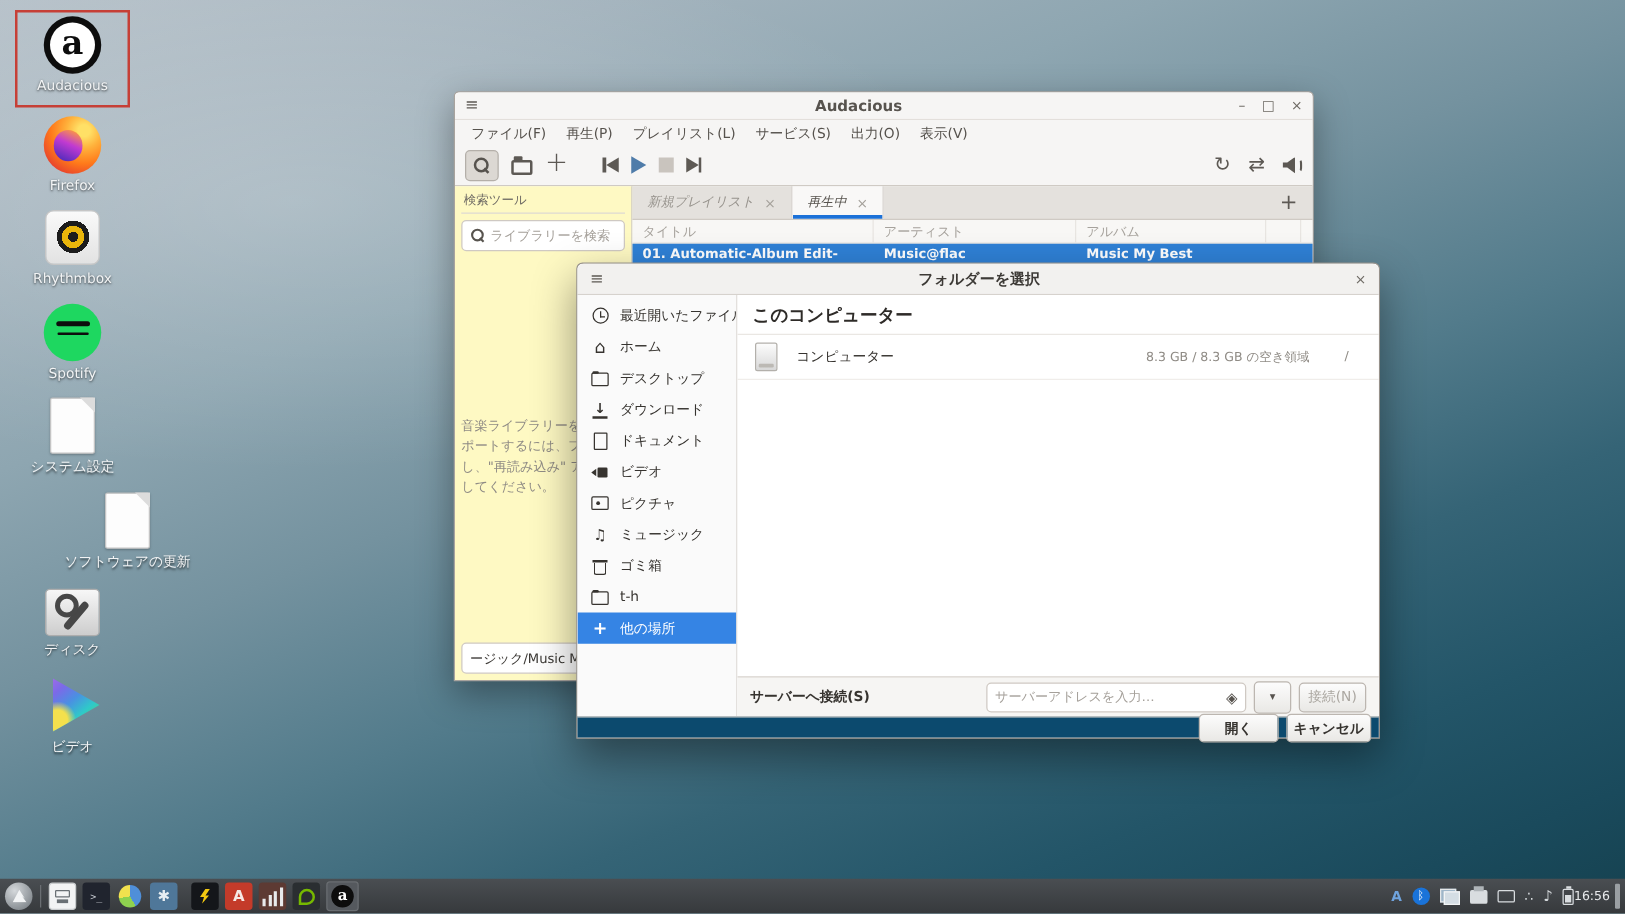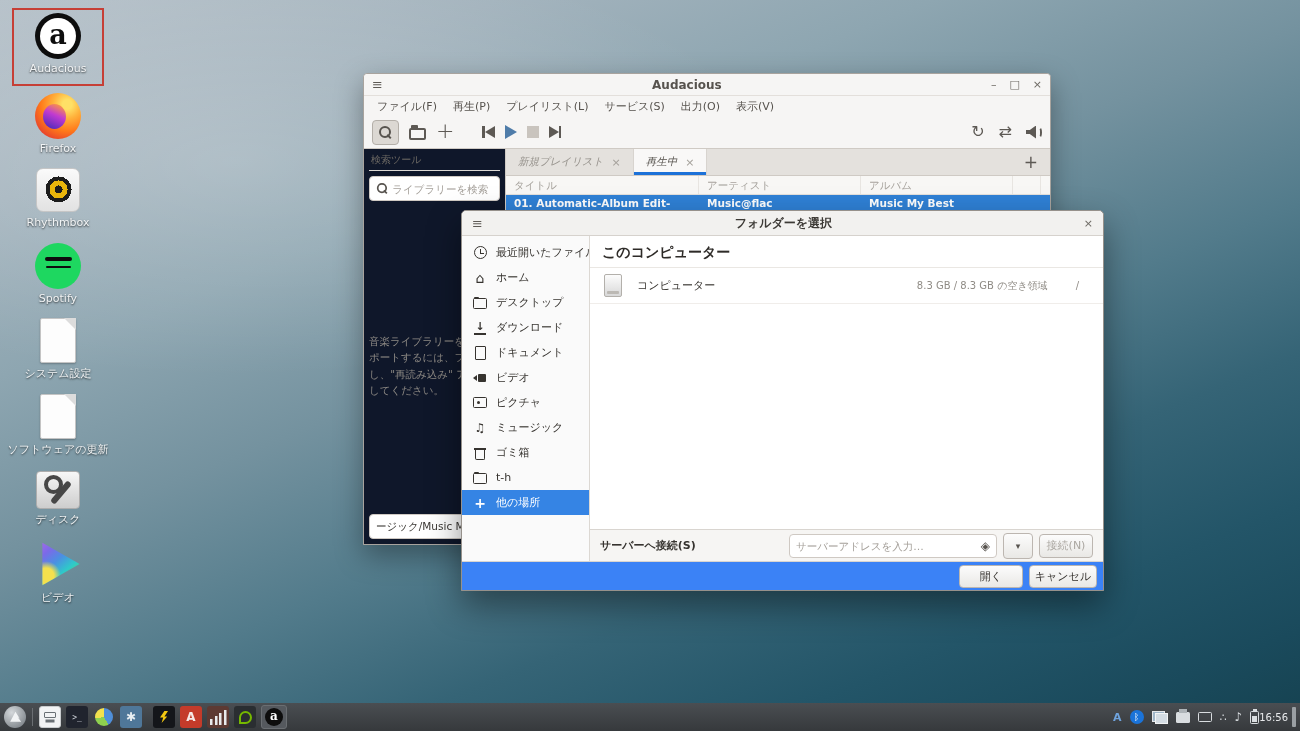--- a/index.html
+++ b/index.html
@@ -63,21 +63,21 @@
   .t-bar { width:2.5px; height:12px; background:#5d5954; }
   .t-play { border-left-color:#4f7ca9 !important; border-left-width:12px !important; border-top-width:7px !important; border-bottom-width:7px !important; }
   .t-stop { width:12px; height:12px; background:#c9c4be; }
   .t-right { margin-left:auto; display:flex; gap:14px; align-items:center; }
   .t-glyph { font-size:16px; color:#5d5954; line-height:1; }
   .t-vol { display:flex; align-items:center; }
   .spk { width:10px; height:13px; background:#5d5954; clip-path:polygon(0 34%,38% 34%,100% 0,100% 100%,38% 66%,0 66%); }
   .waves { width:5px; height:11px; border:2px solid transparent; border-right-color:#5d5954; border-radius:50%; margin-left:1px; }
 
   .aud-body { flex:1; display:flex; min-height:0; }
-  .aud-left { width:142px; flex:none; background:#0f172a; border-right:1px solid #cfcac4; display:flex; flex-direction:column; padding:3px 5px 5px; }
+  .aud-left { width:142px; flex:none; background:#fef9c3; border-right:1px solid #cfcac4; display:flex; flex-direction:column; padding:3px 5px 5px; }
   .sp-header { font-size:10px; color:#6e6a64; margin:1px 0 3px 2px; }
   .sp-frame { flex:1; border-top:1px solid #ddd9d4; display:flex; flex-direction:column; padding-top:5px; }
   .inp-wrap { position:relative; display:flex; align-items:center; background:#fff; border:1px solid #cfc9c3; border-radius:4px; height:25px; padding:0 6px; gap:5px; }
   .inp-wrap input { border:none; outline:none; width:100%; font-size:10.5px; font-family:inherit; color:#3a3733; background:transparent; }
   .inp-wrap input::placeholder { color:#a5a09a; }
   .sp-msg { margin-top:132px; font-size:10.5px; line-height:1.55; color:#8f8b85; white-space:pre-line; }
   .sp-path { margin-top:auto; }
 
   .aud-right { flex:1; display:flex; flex-direction:column; min-width:0; }
   .pl-tabbar { height:27px; background:#e4e1dd; border-bottom:1px solid #cfcac4; display:flex; align-items:stretch; flex:none; }
@@ -129,21 +129,21 @@
   .fc-comp-free { margin-left:auto; font-size:10px; color:#8f8b85; }
   .fc-comp-path { margin-left:28px; margin-right:10px; font-size:10px; color:#8f8b85; }
   .fc-filler { flex:1; }
   .fc-server { height:32px; flex:none; background:#f6f5f3; border-top:1px solid #d9d5d0; display:flex; align-items:center; padding:0 10px; gap:6px; }
   .fc-server-label { font-size:11px; font-weight:bold; color:#36332f; }
   .srv-inp { width:208px; height:24px; margin-left:auto; }
   .srv-dia { font-size:12px; color:#57534e; flex:none; }
   .gtk-btn { background:linear-gradient(#fcfcfc,#e9e8e5); border:1px solid #bcb6b0; border-radius:4px; font-size:11px; color:#36332f; display:flex; align-items:center; justify-content:center; cursor:pointer; }
   .srv-drop { width:30px; height:26px; font-size:9px; color:#57534e; }
   .srv-connect { width:54px; height:24px; color:#aba7a1; }
-  .fc-actions { height:29px; flex:none; background:#3b82f6; border-top:1px solid #d9d5d0; display:flex; align-items:center; justify-content:flex-end; gap:6px; padding:0 6px; border-radius:0; }
+  .fc-actions { height:17px; flex:none; background:#0c4a6e; border-top:1px solid #d9d5d0; display:flex; align-items:center; justify-content:flex-end; gap:6px; padding:0 6px; border-radius:0;font-weight:bold; }
   .btn-open { width:64px; height:23px; }
   .btn-cancel { width:68px; height:23px; }
 
   
   .taskbar { position:absolute; left:0; bottom:0; width:1300px; height:28px; background:linear-gradient(#4a4e52,#36393c); display:flex; align-items:center; padding:0 4px; z-index:9; }
   .tb-start { width:22px; height:22px; border-radius:50%; background:radial-gradient(circle at 35% 30%,#d4d8db,#878d92 75%); position:relative; flex:none; cursor:pointer; }
   .tb-start::after { content:''; position:absolute; inset:0; clip-path:polygon(28% 72%,52% 26%,72% 58%,62% 50%,78% 72%); background:#f2f4f5; }
   .tb-sep { width:1px; height:18px; background:#6a6e72; margin:0 6px; }
   .tb-item { width:22px; height:22px; margin-right:5px; border-radius:3px; display:flex; align-items:center; justify-content:center; position:relative; cursor:pointer; flex:none; }
   .ti-file-manager { background:#f2f3f4; border:1px solid #c9ccce; }
@@ -207,21 +207,21 @@
         <div class="d-label">Rhythmbox</div>
       </div>
       <div class="d-item" style="top: 240px;">
         <div class="d-art di-spotify"></div>
         <div class="d-label">Spotify</div>
       </div>
       <div class="d-item" style="top: 314px;">
         <div class="d-art di-doc"></div>
         <div class="d-label">システム設定</div>
       </div>
-      <div class="d-item" style="top: 390px;">
+      <div class="d-item" style="top: 390px; margin-left: 44px;">
         <div class="d-art di-doc"></div>
         <div class="d-label">ソフトウェアの更新</div>
       </div>
       <div class="d-item" style="top: 464px;">
         <div class="d-art di-disks"></div>
         <div class="d-label">ディスク</div>
       </div>
       <div class="d-item" style="top: 538px;">
         <div class="d-art di-videos"></div>
         <div class="d-label">ビデオ</div>

